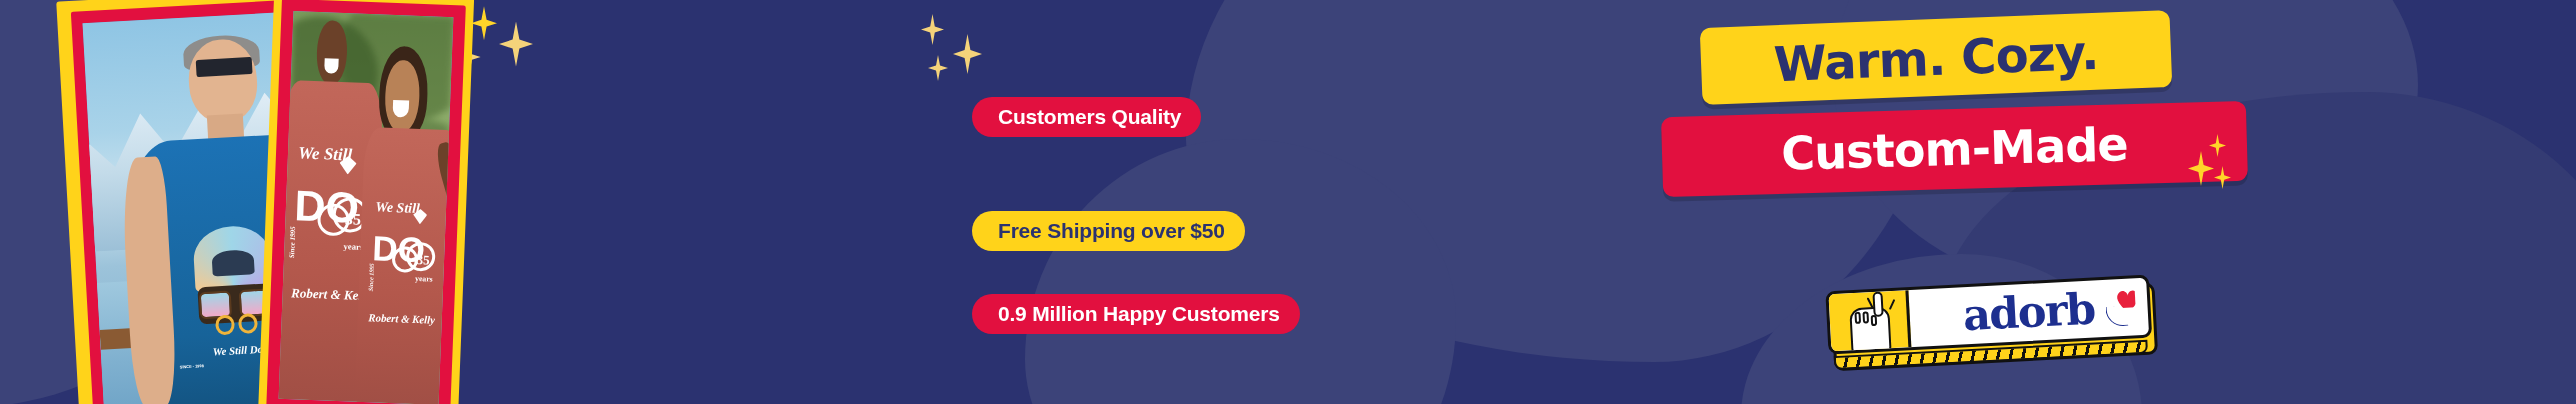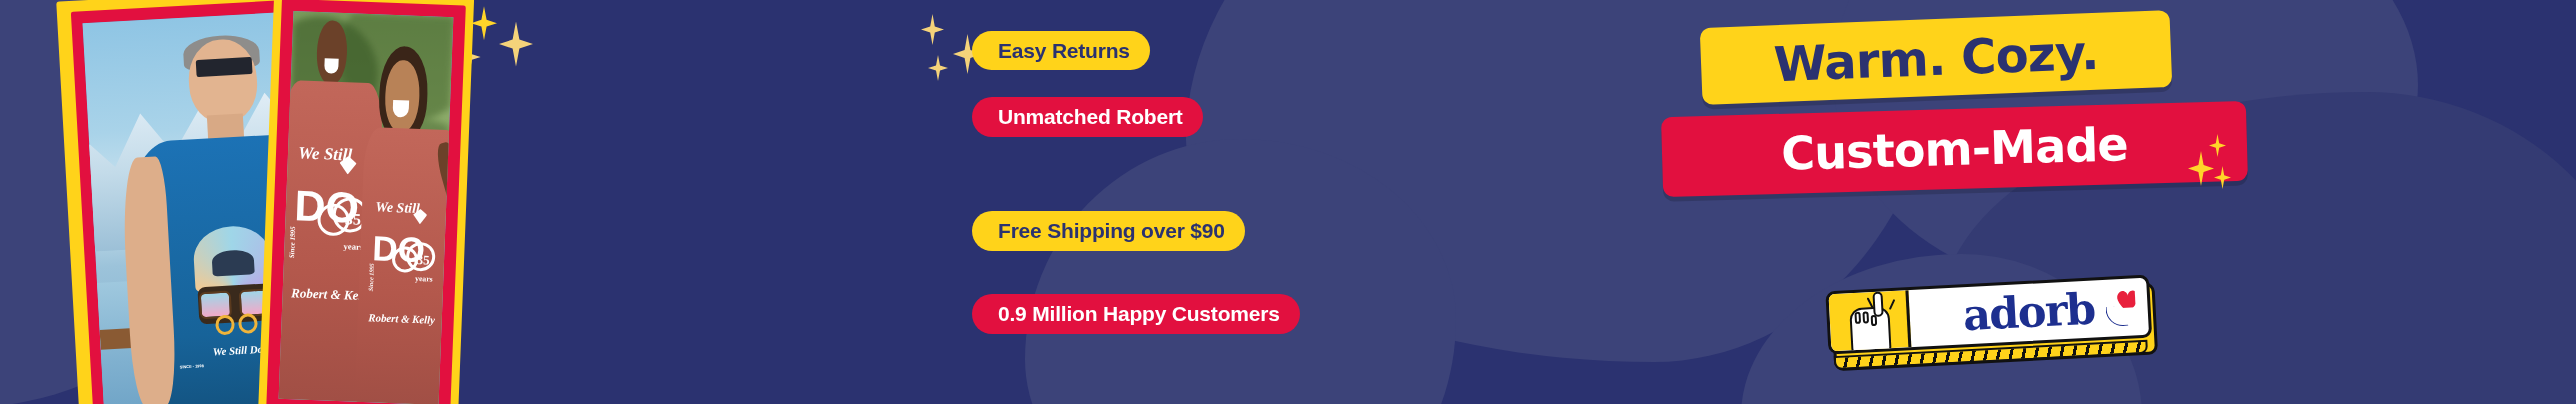--- a/index.html
+++ b/index.html
@@ -273,30 +273,27 @@
           <div class="arm"></div>
         </div>
       </div>
     </div>
   </div>
 
   <div class="sparkle pale" style="left:921px;top:14px;width:23px;height:31px;"></div>
   <div class="sparkle pale" style="left:953px;top:34px;width:29px;height:40px;"></div>
   <div class="sparkle pale" style="left:928px;top:55px;width:20px;height:26px;"></div>
 
-  <div class="badge yellow" style="left:972px;top:31px;height:39px;font-size:21px;">
-    <span>Easy Returns</span>
-  </div>
 
   <div class="badge red" style="left:972px;top:97px;height:40px;font-size:21px;">
-    <span>Unmatched Robert</span>
+    <span>Customers Quality</span>
   </div>
 
   <div class="badge yellow" style="left:972px;top:211px;height:40px;font-size:21px;">
-    <span>Free Shipping over $90</span>
+    <span>Free Shipping over $50</span>
   </div>
 
   <div class="badge red" style="left:972px;top:294px;height:40px;font-size:21px;">
     <span>0.9 Million Happy Customers</span>
   </div>
 
   <div class="plaque" id="plaqueWarm">
     <span class="ptext">Warm. Cozy.</span>
   </div>
 

